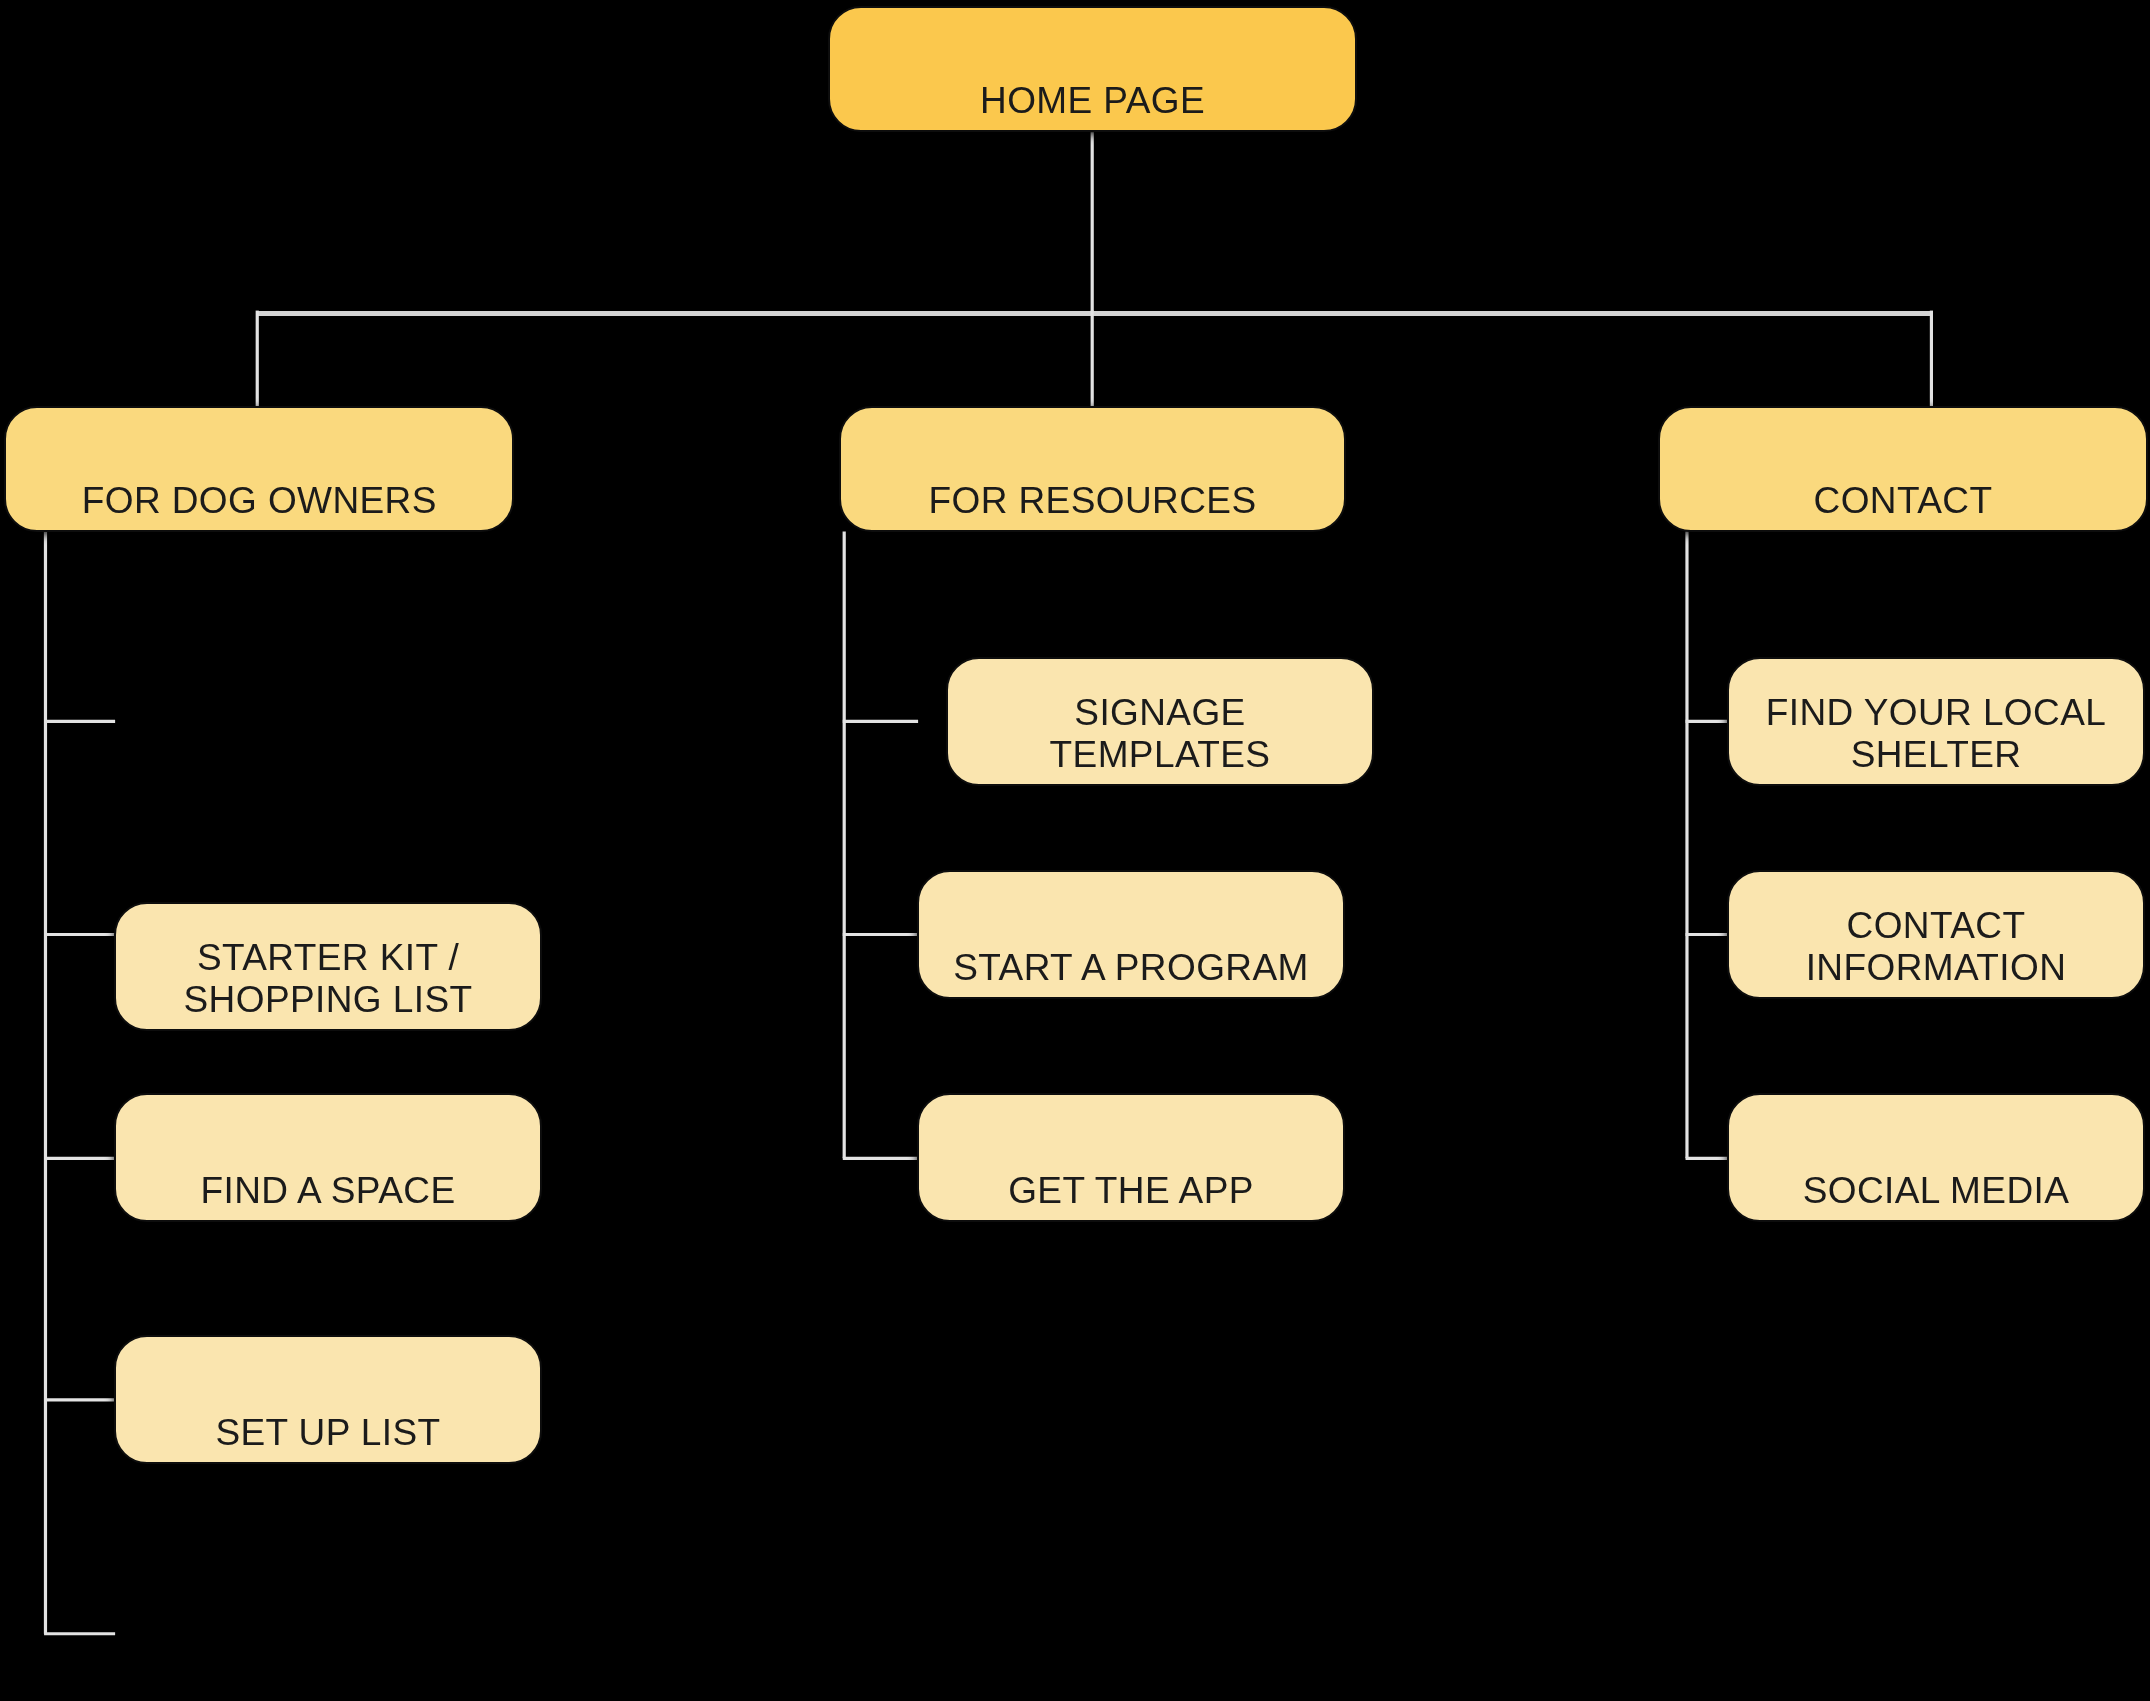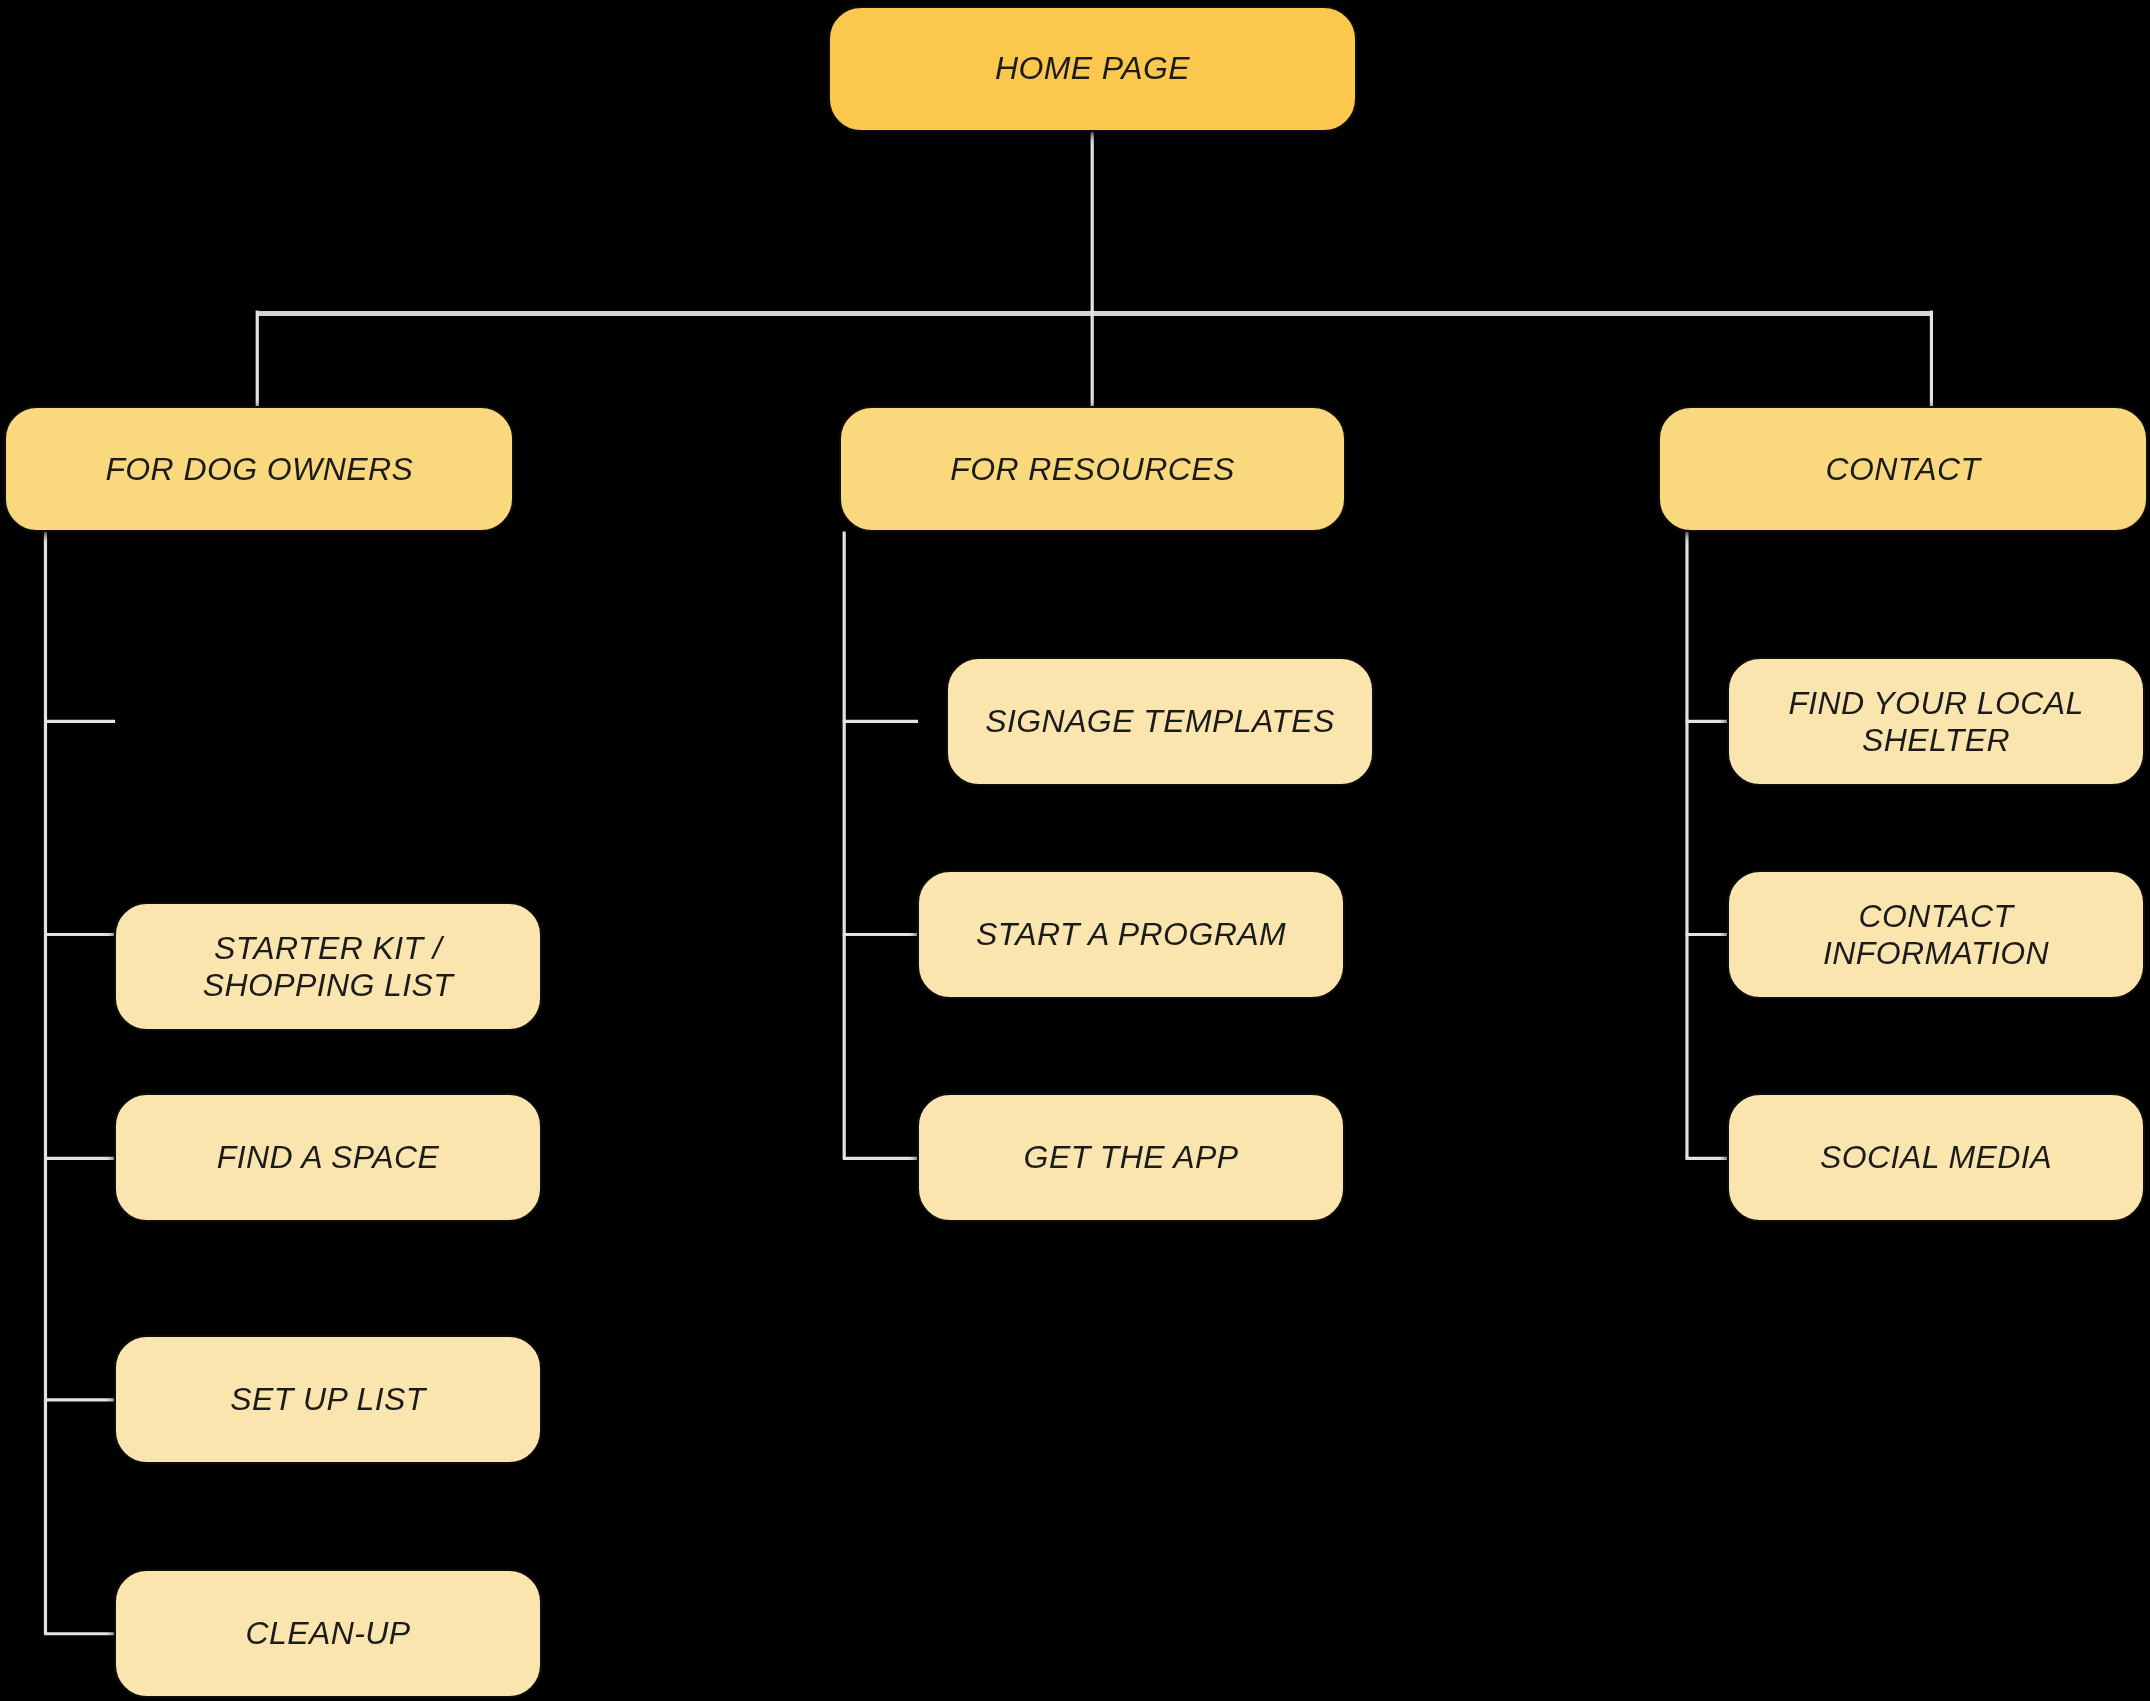--- a/index.html
+++ b/index.html
@@ -30,33 +30,32 @@
   }
   #connector-layer path.main {
     stroke: var(--connector-main, #D4D4D4);
     stroke-width: 7;
   }
   .node {
     position: absolute;
     z-index: 2;
     box-sizing: border-box;
     display: flex;
-    align-items: center;
+    align-items: flex-end;
     justify-content: center;
     text-align: center;
     border-radius: 33px;
     border: 2.8px solid #0d0d0d;
     box-shadow: 0 2.8px 8.5px rgba(0,0,0,0.85);
     color: var(--text, #1b1b1b);
-    font-size: 32px;
+    font-size: 37px;
     line-height: 1.15;
     padding: 7px 20px;
     letter-spacing: 0.4px;
     cursor: default;
-    font-style: italic;
   }
   .root-node   { background: var(--root-fill,   #FBC84D); }
   .branch-node { background: var(--branch-fill, #FAD97E); }
   .leaf-node   { background: var(--leaf-fill,   #FAE5AF); }
 </style>
 </head>
 <body>
 
 <div id="canvas">
 
@@ -103,23 +102,20 @@
 
   <div class="node leaf-node" style="left:114px; top:902px; width:428px; height:129px;">
     <span>STARTER KIT / SHOPPING LIST</span>
   </div>
   <div class="node leaf-node" style="left:114px; top:1093px; width:428px; height:129px;">
     <span>FIND A SPACE</span>
   </div>
   <div class="node leaf-node" style="left:114px; top:1335px; width:428px; height:129px;">
     <span>SET UP LIST</span>
   </div>
-  <div class="node leaf-node" style="left:114px; top:1569px; width:428px; height:129px;">
-    <span>CLEAN-UP</span>
-  </div>
 
   <div class="node leaf-node" style="left:946px; top:657px; width:428px; height:129px;">
     <span>SIGNAGE TEMPLATES</span>
   </div>
   <div class="node leaf-node" style="left:917px; top:870px; width:428px; height:129px;">
     <span>START A PROGRAM</span>
   </div>
   <div class="node leaf-node" style="left:917px; top:1093px; width:428px; height:129px;">
     <span>GET THE APP</span>
   </div>

